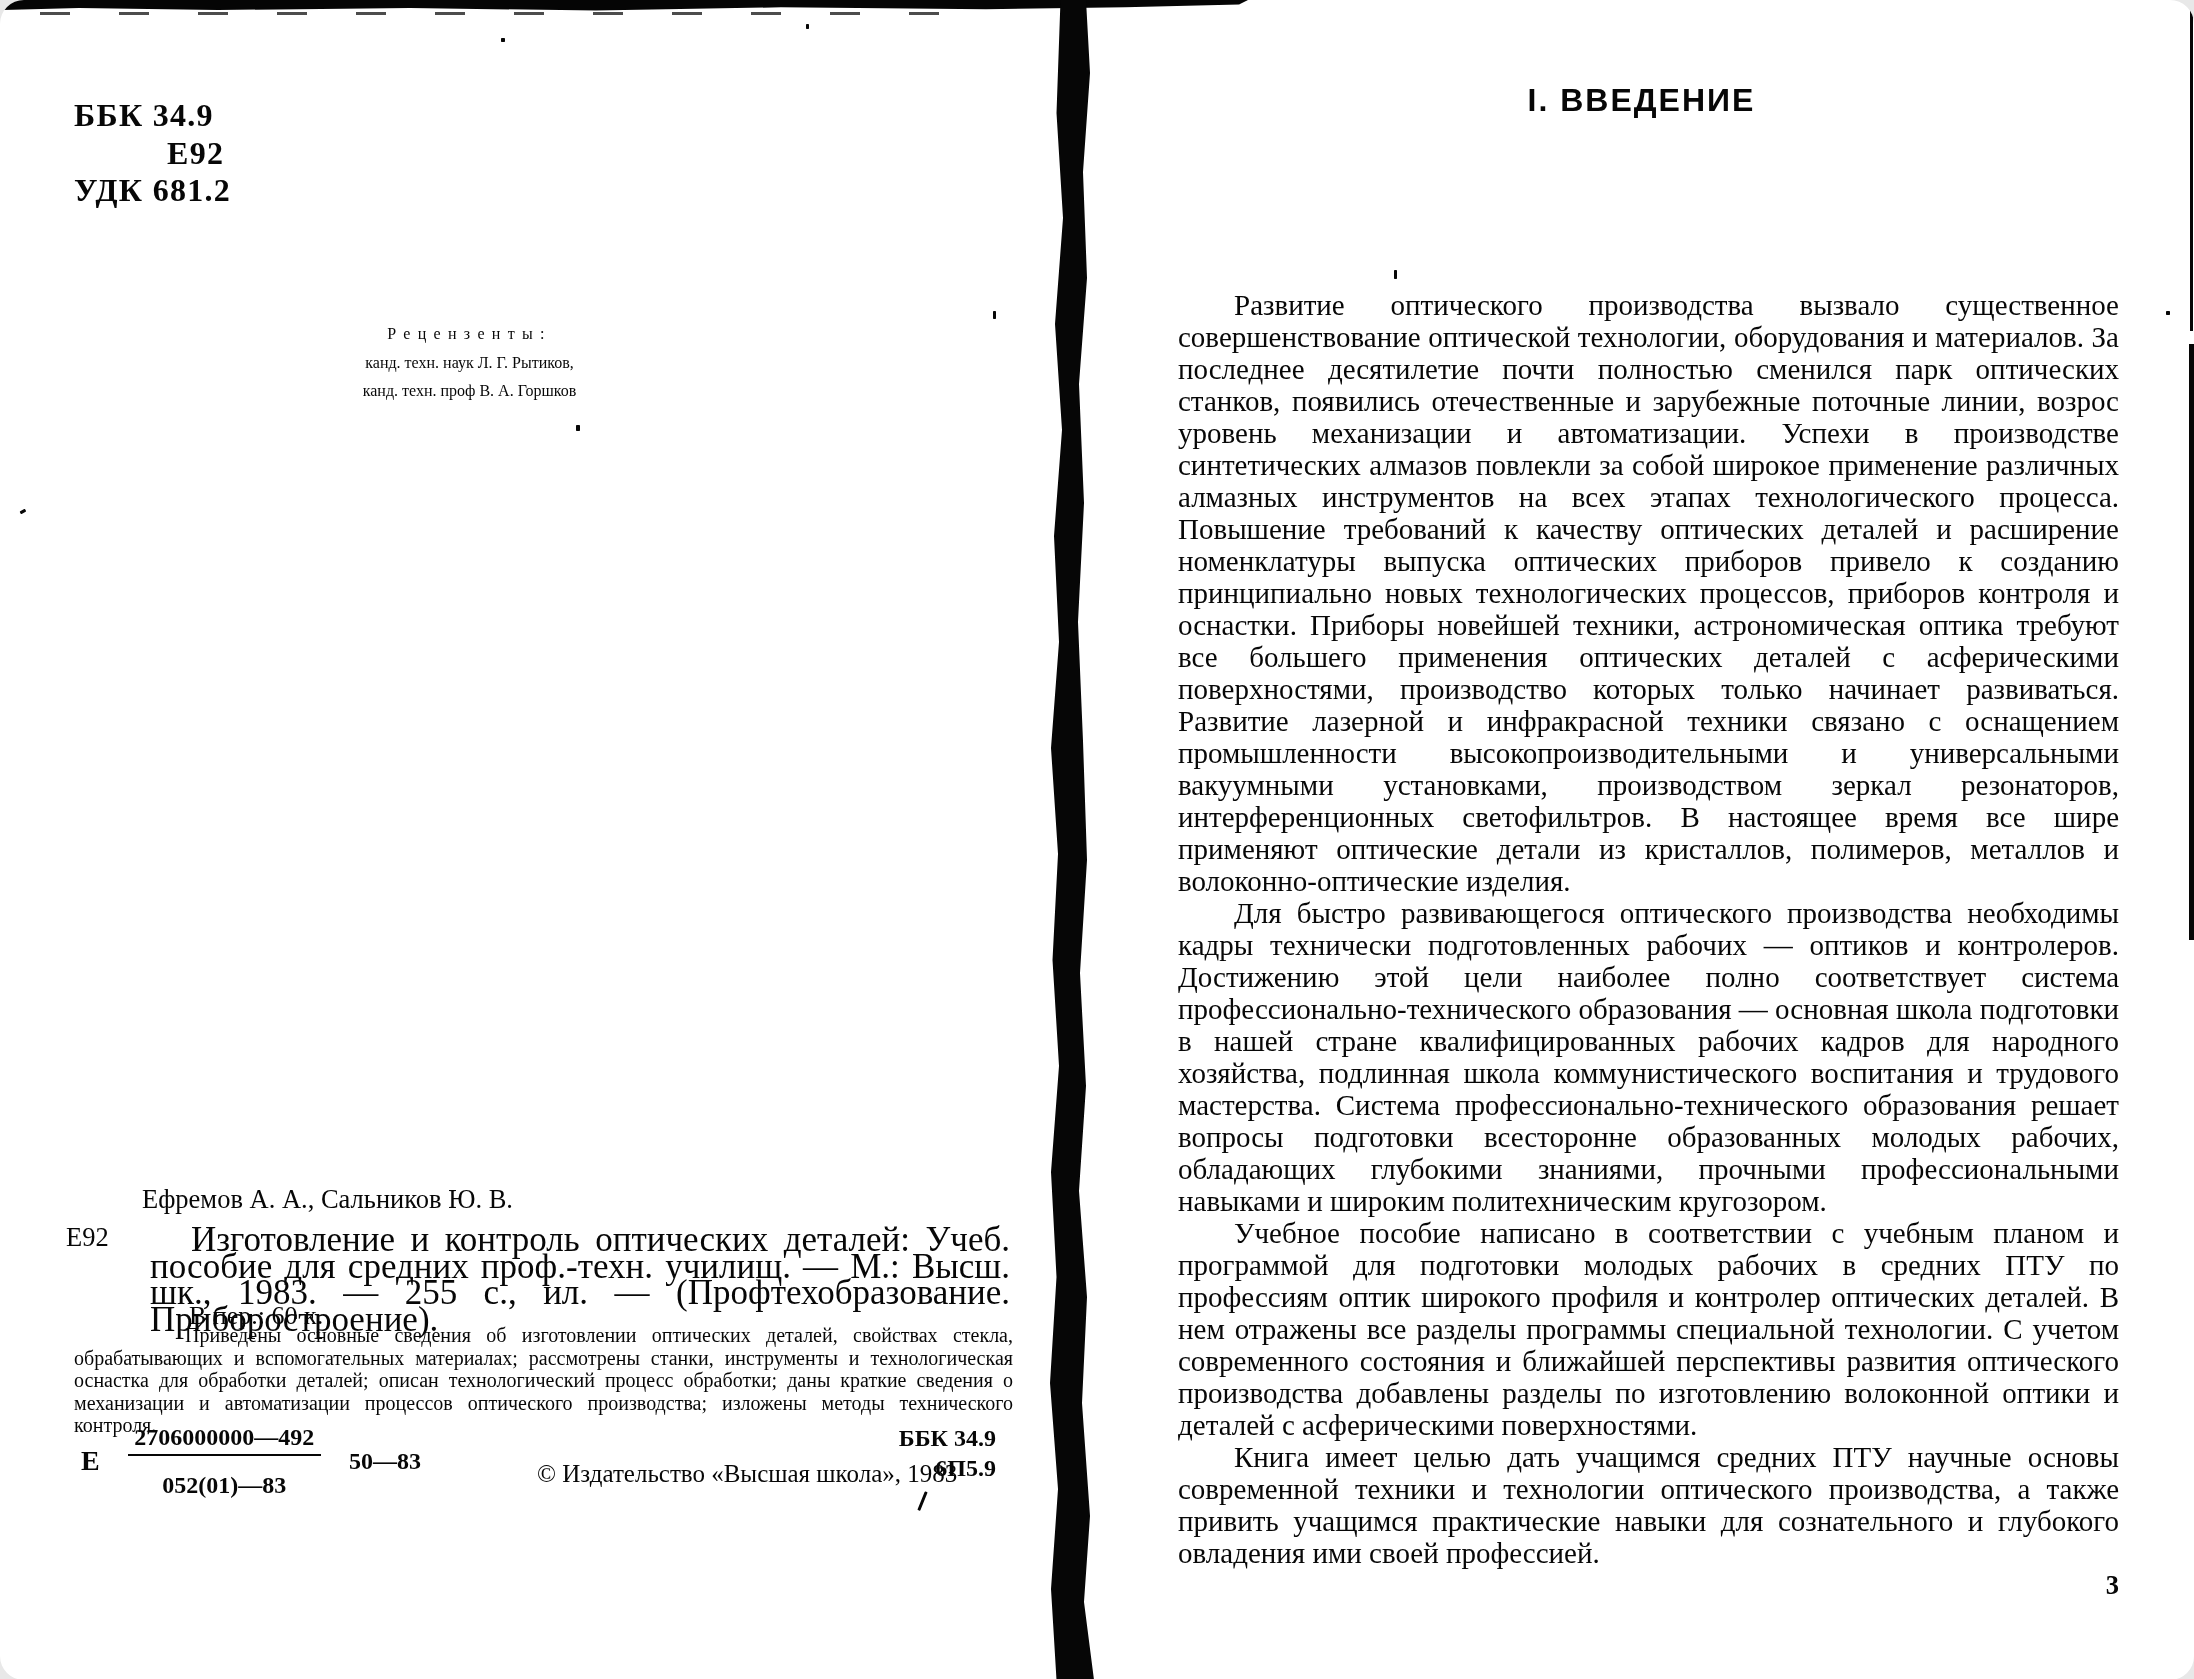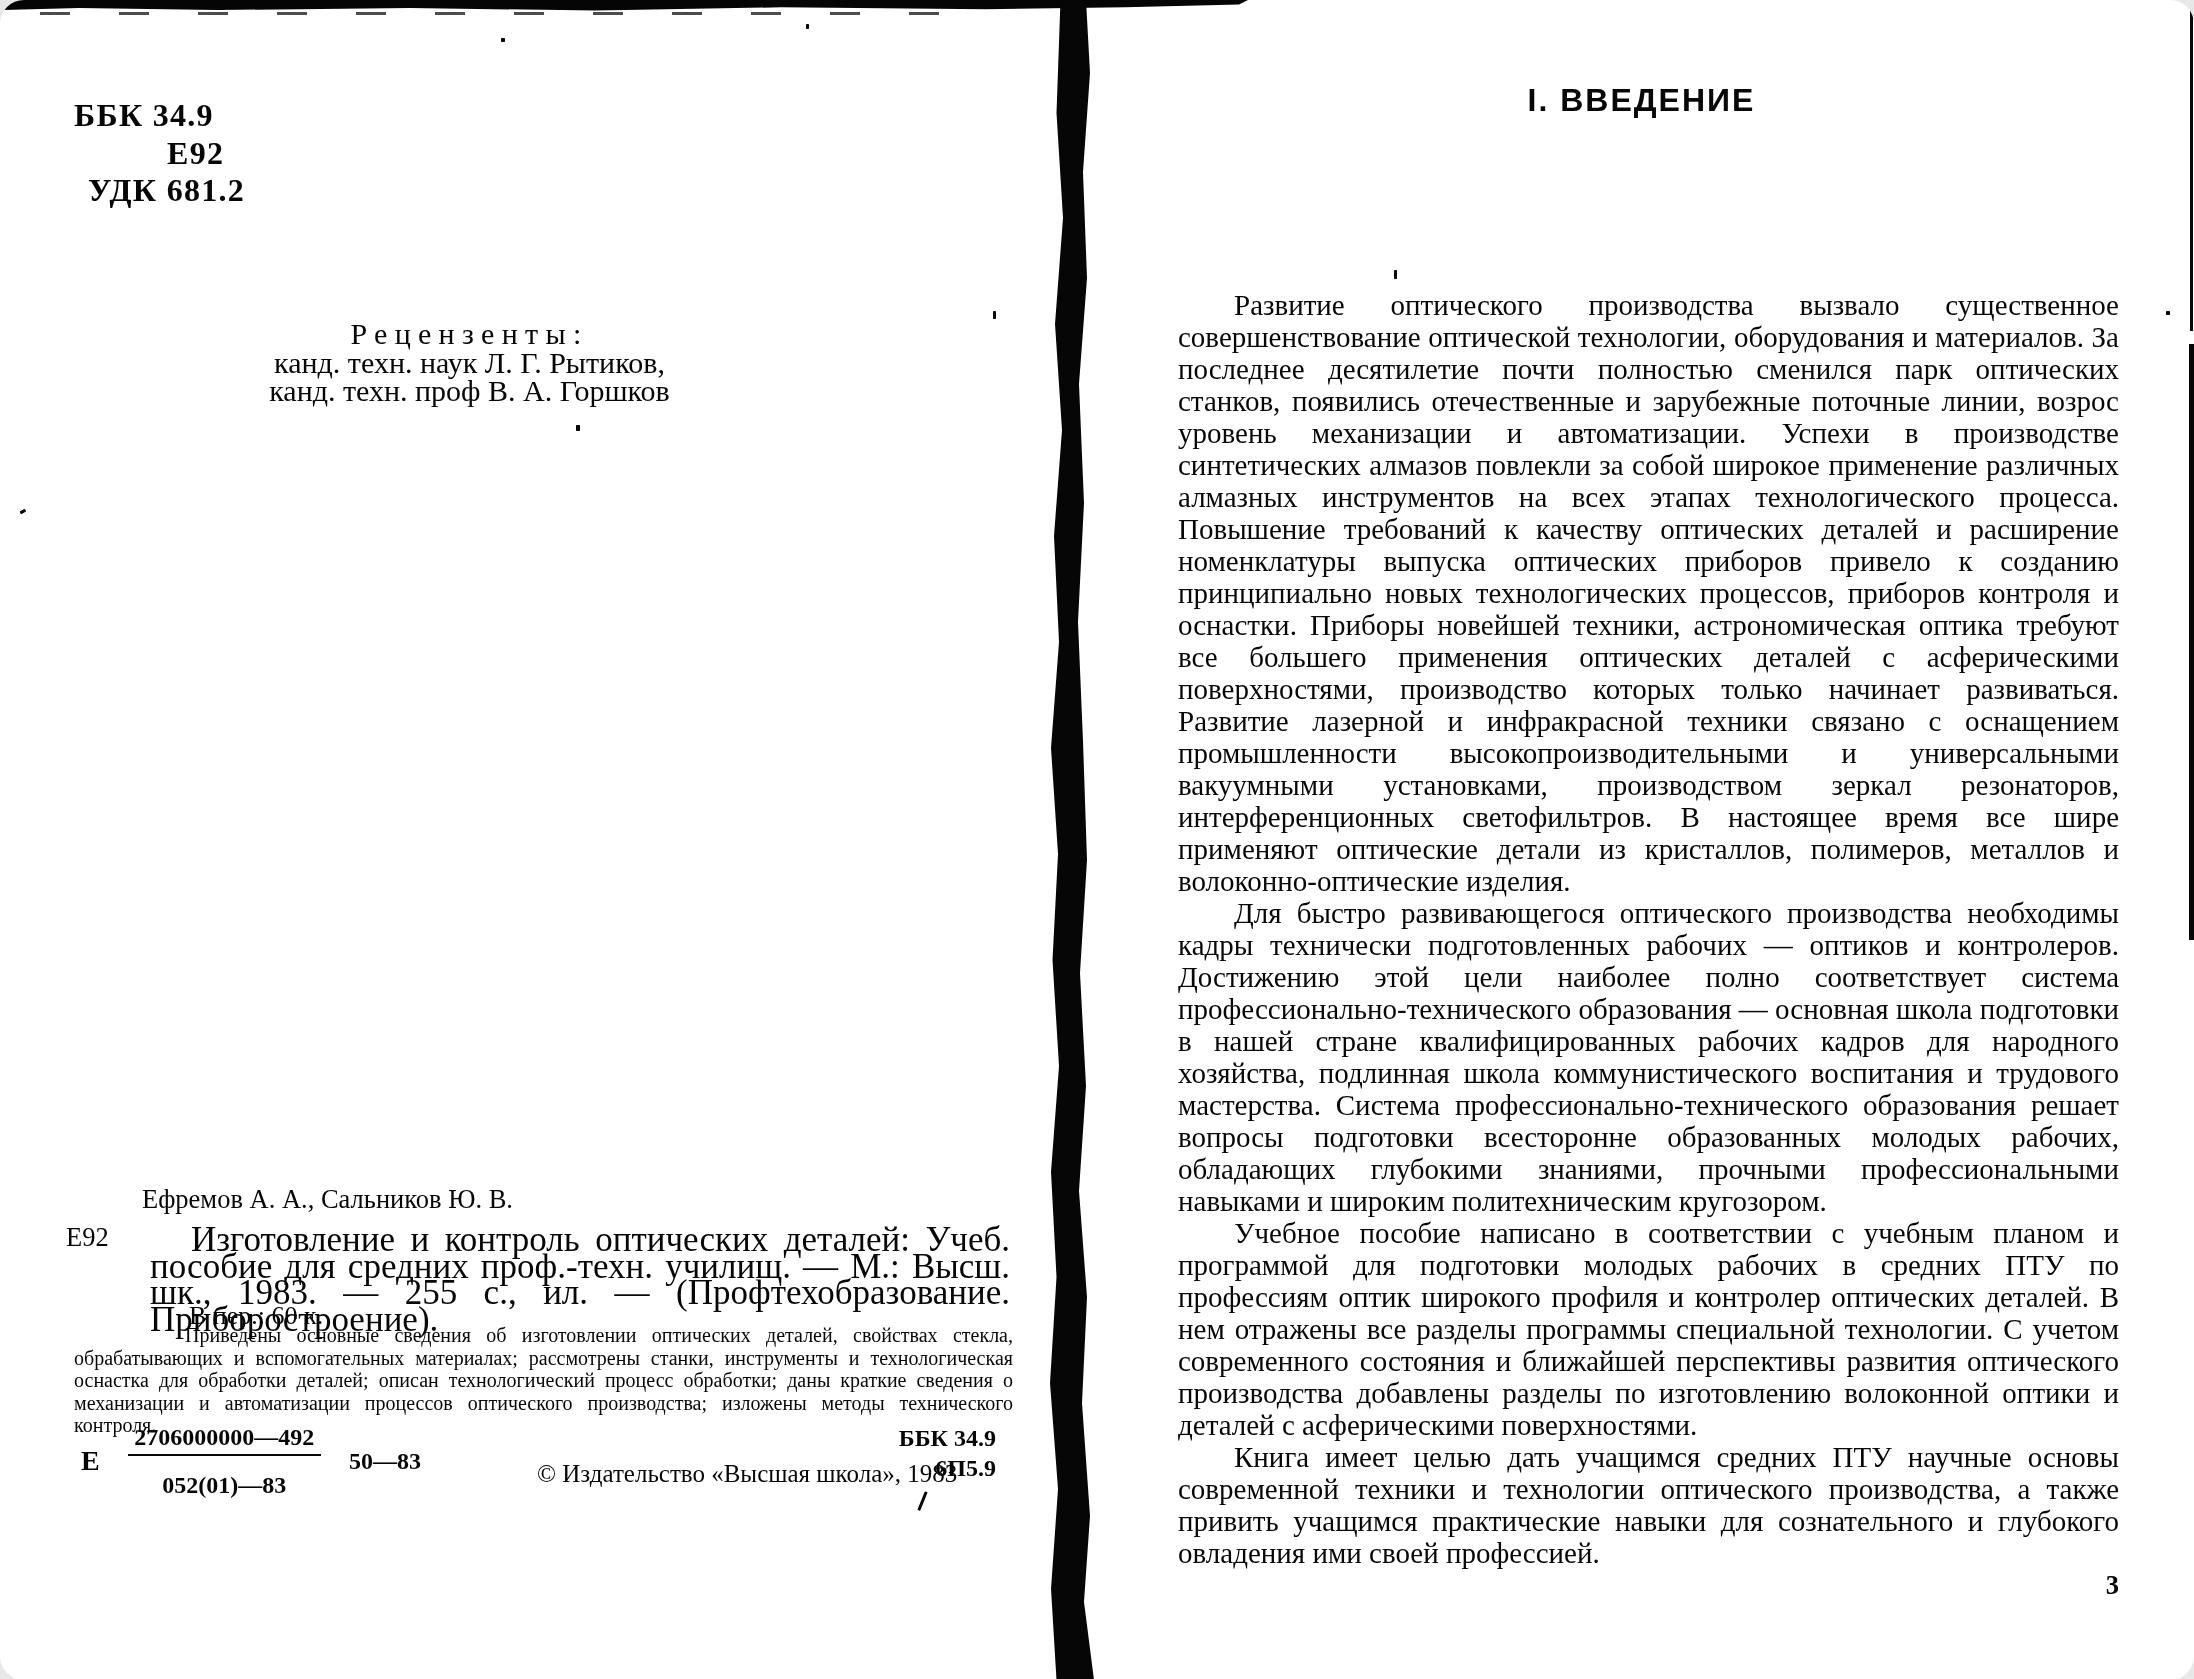--- a/index.html
+++ b/index.html
@@ -34,23 +34,23 @@
       20px 536px,28px 430px,21px 324px,29px 218px,22.5px 113px
     );
   }
   .right-edge-a{left:2190px;top:0;width:3.3px;height:331px;background:#060606;}
   .right-edge-b{left:2189px;top:344px;width:5.3px;height:596px;background:#060606;}
   .speck{background:#070707;border-radius:0.7px;}
 
   
   .bbk-line{left:74px;top:97px;font-size:32px;font-weight:bold;letter-spacing:1.3px;}
   .code-line{left:167px;top:135px;font-size:32px;font-weight:bold;letter-spacing:1.3px;}
-  .udk-line{left:88px;top:172px;font-size:32px;font-weight:bold;letter-spacing:1.3px;}
+  .udk-line{left:74px;top:172px;font-size:32px;font-weight:bold;letter-spacing:1.3px;}
 
-  .reviewers{left:238px;top:320px;width:463px;text-align:center;font-size:30px;line-height:28.5px;}
+  .reviewers{left:238px;top:320px;width:463px;text-align:center;font-size:16px;line-height:28.5px;}
   .rev-head{letter-spacing:7.3px;}
 
   .authors{left:142px;top:1184px;font-size:26.5px;font-weight:normal;}
   .bib-code{left:66px;top:1222px;font-size:26.5px;}
   .bib-entry{left:142px;top:1219px;width:860px;margin:8px;font-size:35px;line-height:26.5px;
              text-align:justify;text-indent:41px;}
   .price{left:189px;top:1301px;font-size:26px;}
   .annotation{left:74px;top:1324px;width:939px;margin:0;font-size:20px;line-height:22.5px;
               text-align:justify;text-indent:111px;}
 

